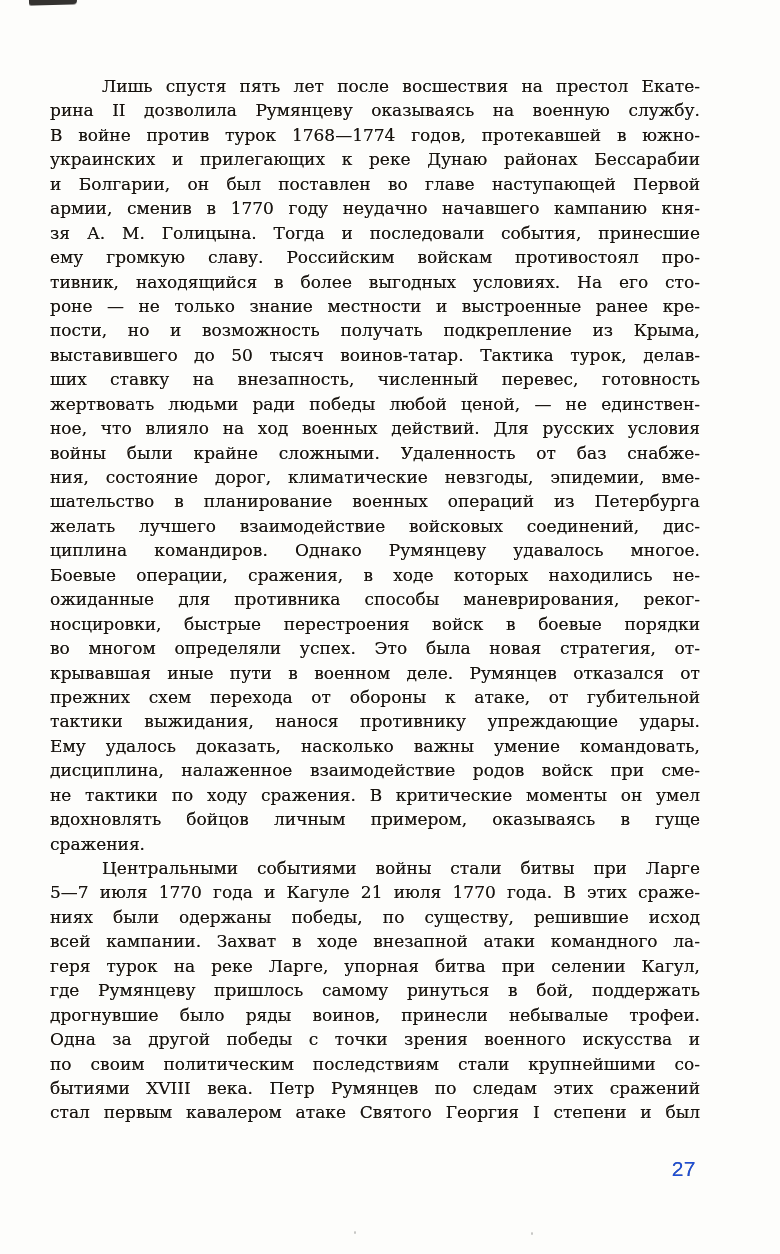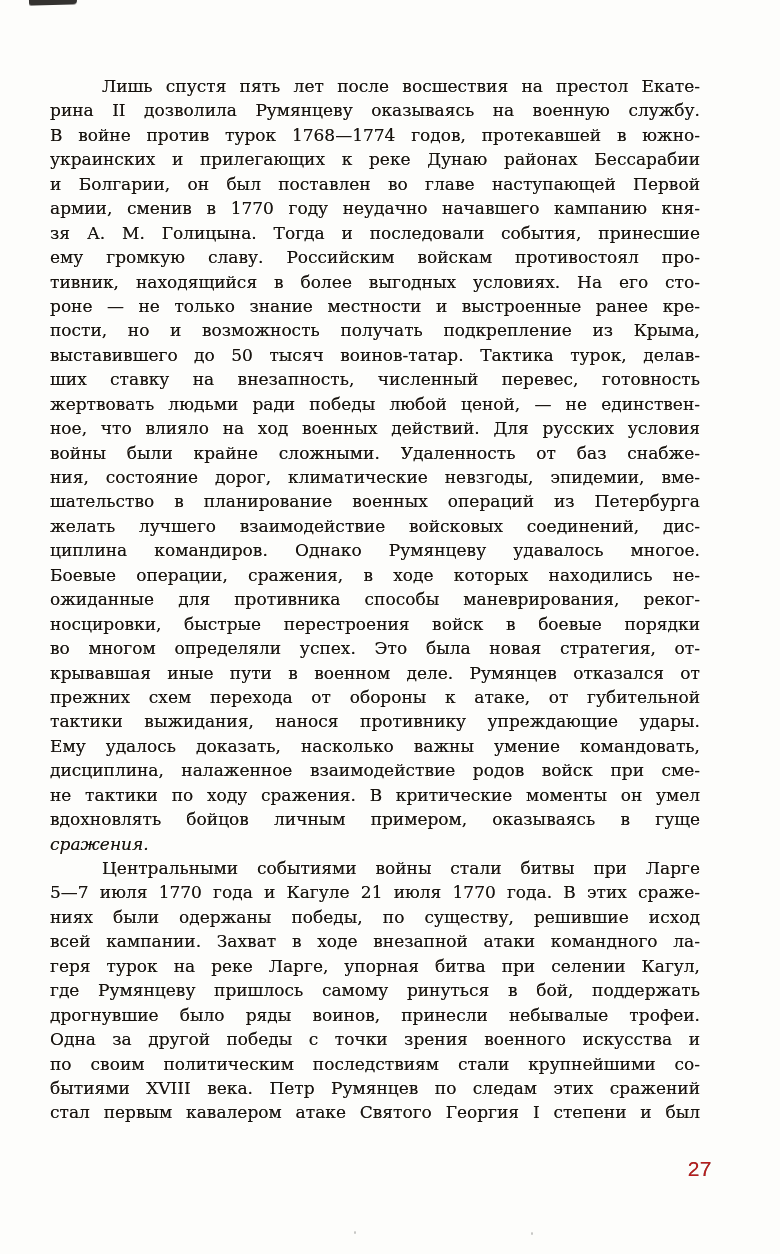--- a/index.html
+++ b/index.html
@@ -31,31 +31,30 @@
     height: 24.45px;
     overflow: hidden;
     text-align: justify;
     text-align-last: justify;
     -moz-text-align-last: justify;
     white-space: normal;
   }
   .line.para-first { padding-left: 52px; }
   .line.para-last {
     text-align-last: left;
-    font-style: italic;
     -moz-text-align-last: left;
   }
   .page-number {
     position: absolute;
     top: 1157px;
-    right: 68px;
+    right: 84px;
     font-family: "Liberation Sans", "DejaVu Sans", sans-serif;
     font-size: 21px;
     letter-spacing: 0.5px;
-    color: #b91c1c;
+    color: #1d4ed8;
     text-shadow: 0 0 0.3px rgba(20, 20, 20, 0.6);
   }
   .scan-smudge-top {
     position: absolute;
     left: 29px;
     top: -2px;
     width: 48px;
     height: 7px;
     background: #1f1d1b;
     border-radius: 1px 2px 4px 2px;

